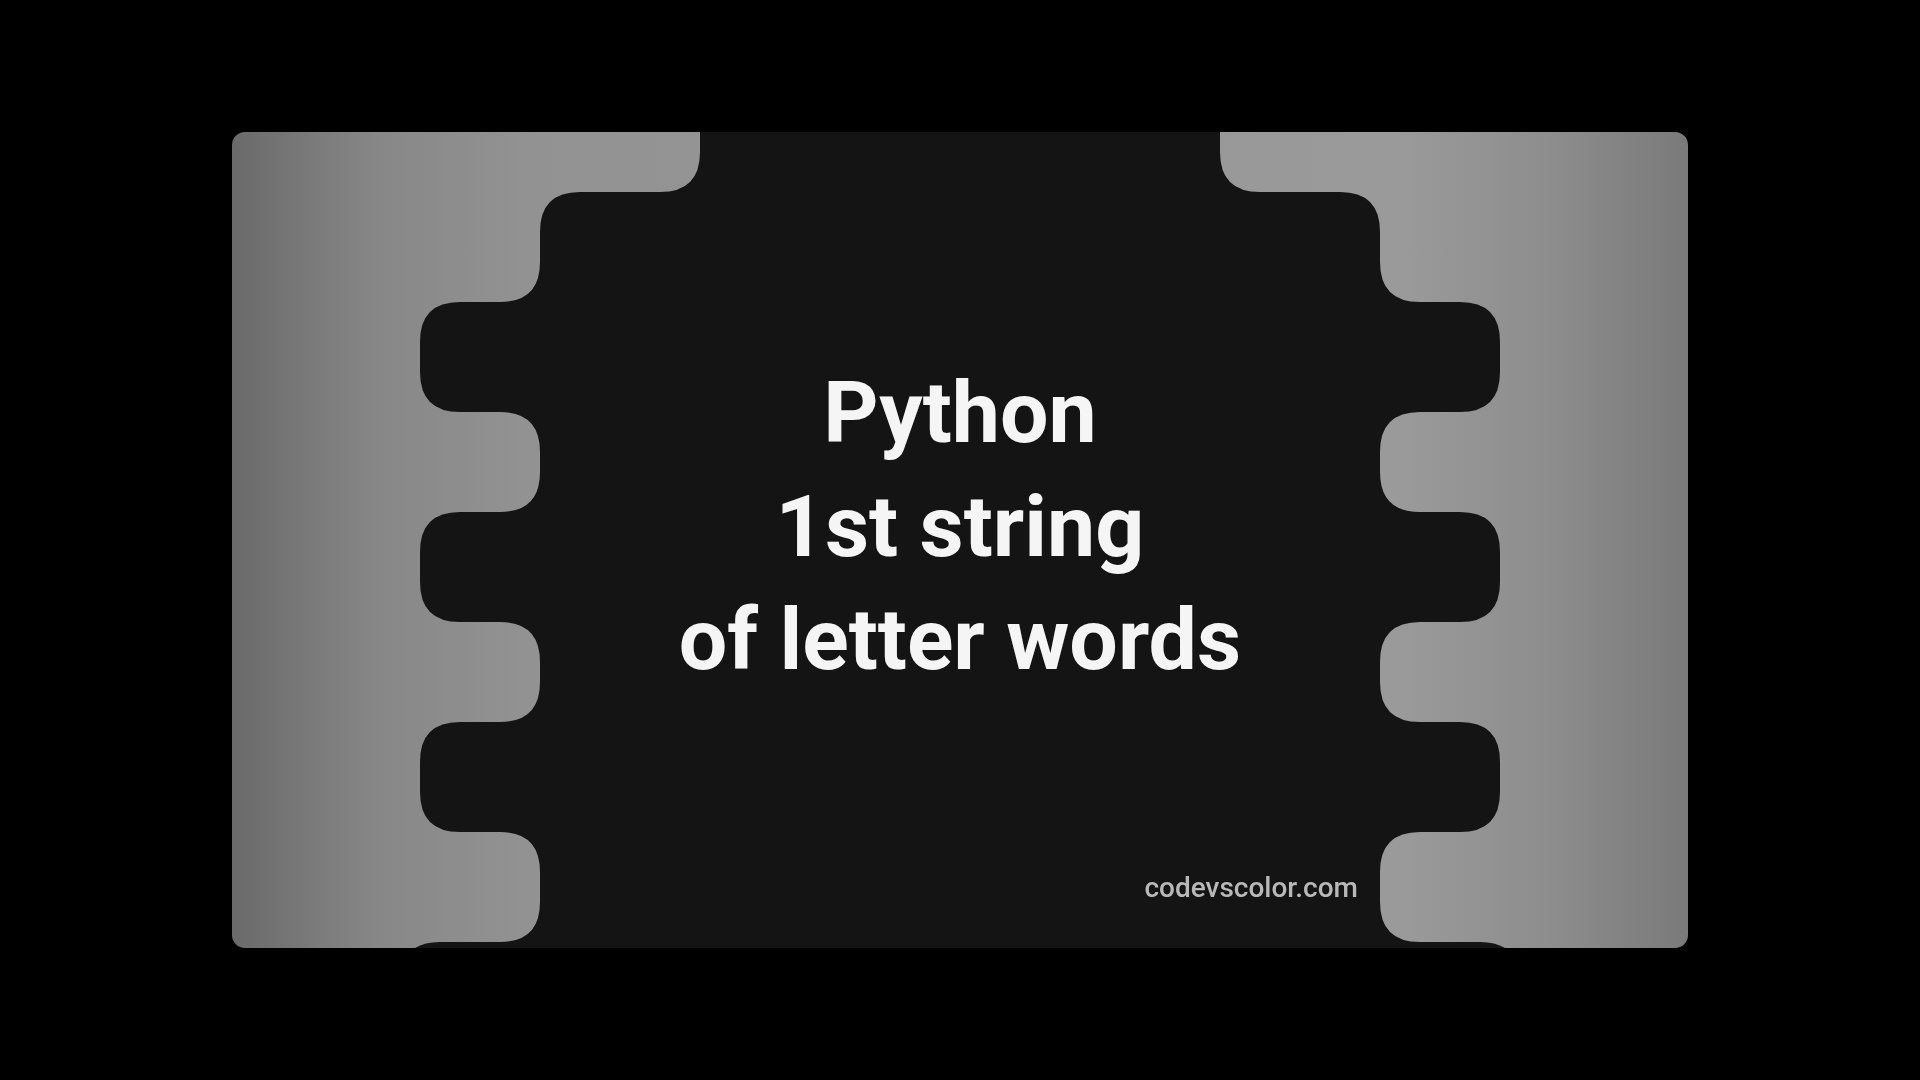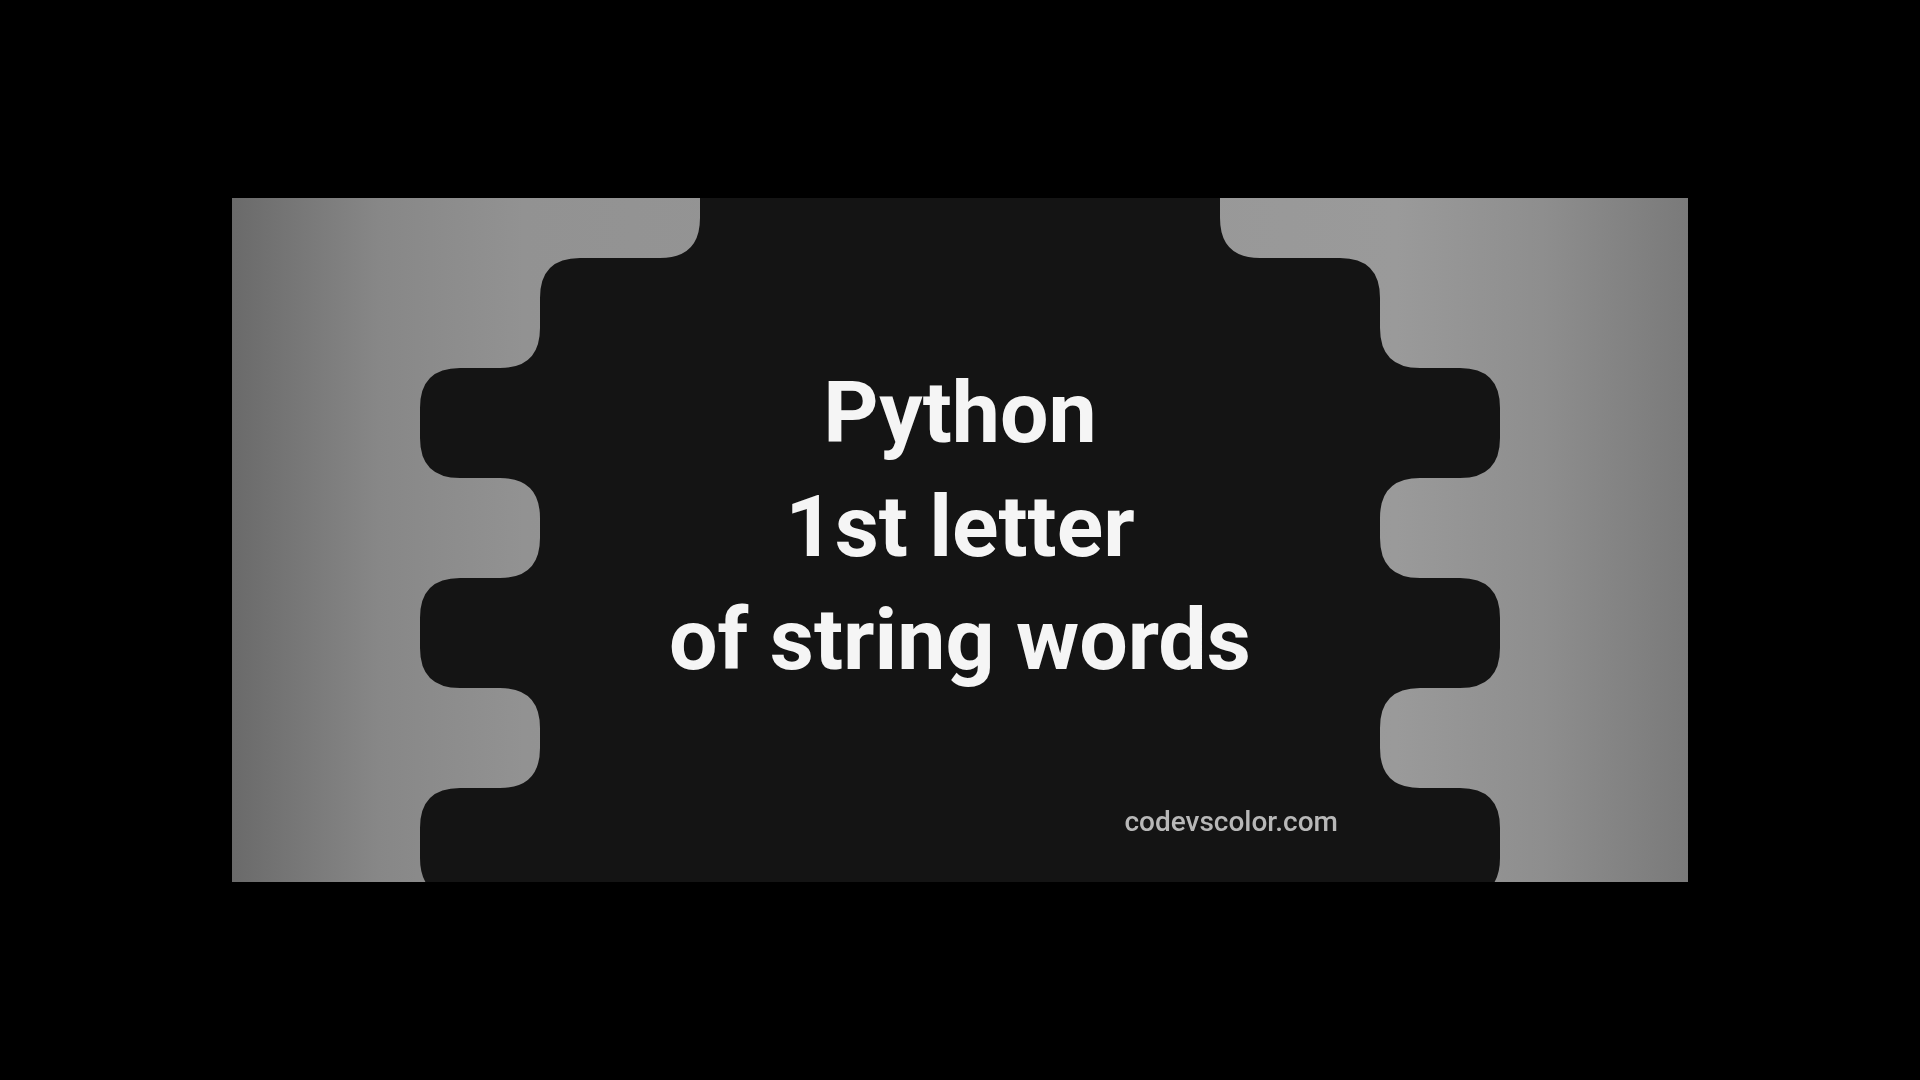--- a/index.html
+++ b/index.html
@@ -19,24 +19,25 @@
       width: 100%;
       height: 100%;
       display: flex;
       align-items: center;
       justify-content: center;
       background: #000;
     }
     
     .viewport {
       width: 1456px;
-      height: 684px;
+      height: 816px;
       position: relative;
       background: linear-gradient(90deg, #6a6a6a 0%, #878787 10%, #929292 20%, #9a9a9a 80%, #8e8e8e 90%, #7a7a7a 100%);
       overflow: hidden;
+      border-radius: 13px;
     }
     
     .blob-shape {
       position: absolute;
       top: -60px;
       left: 50%;
       transform: translateX(-50%);
       width: 1280px;
       height: 940px;
     }
@@ -50,21 +51,21 @@
       color: #f5f5f5;
       font-weight: 700;
       font-size: 86px;
       line-height: 1.32;
       width: 100%;
     }
     
     .watermark {
       position: absolute;
       bottom: 44px;
-      right: 350px;
+      right: 330px;
       color: #b8b8b8;
       font-size: 28px;
       font-weight: 500;
     }
   </style>
 </head>
 <body>
 
 <div class="container">
   <div class="viewport">
@@ -140,20 +141,20 @@
         L 220 160
         Q 220 120 260 120
         L 340 120
         Q 380 120 380 80
         Z
       "></path>
     </svg>
 
     <div class="text-content">
       <div>Python</div>
-      <div>1st letter</div>
-      <div>of string words</div>
+      <div>1st string</div>
+      <div>of letter words</div>
     </div>
 
     <div class="watermark">codevscolor.com</div>
 
   </div>
 </div>
 
 </body></html>

